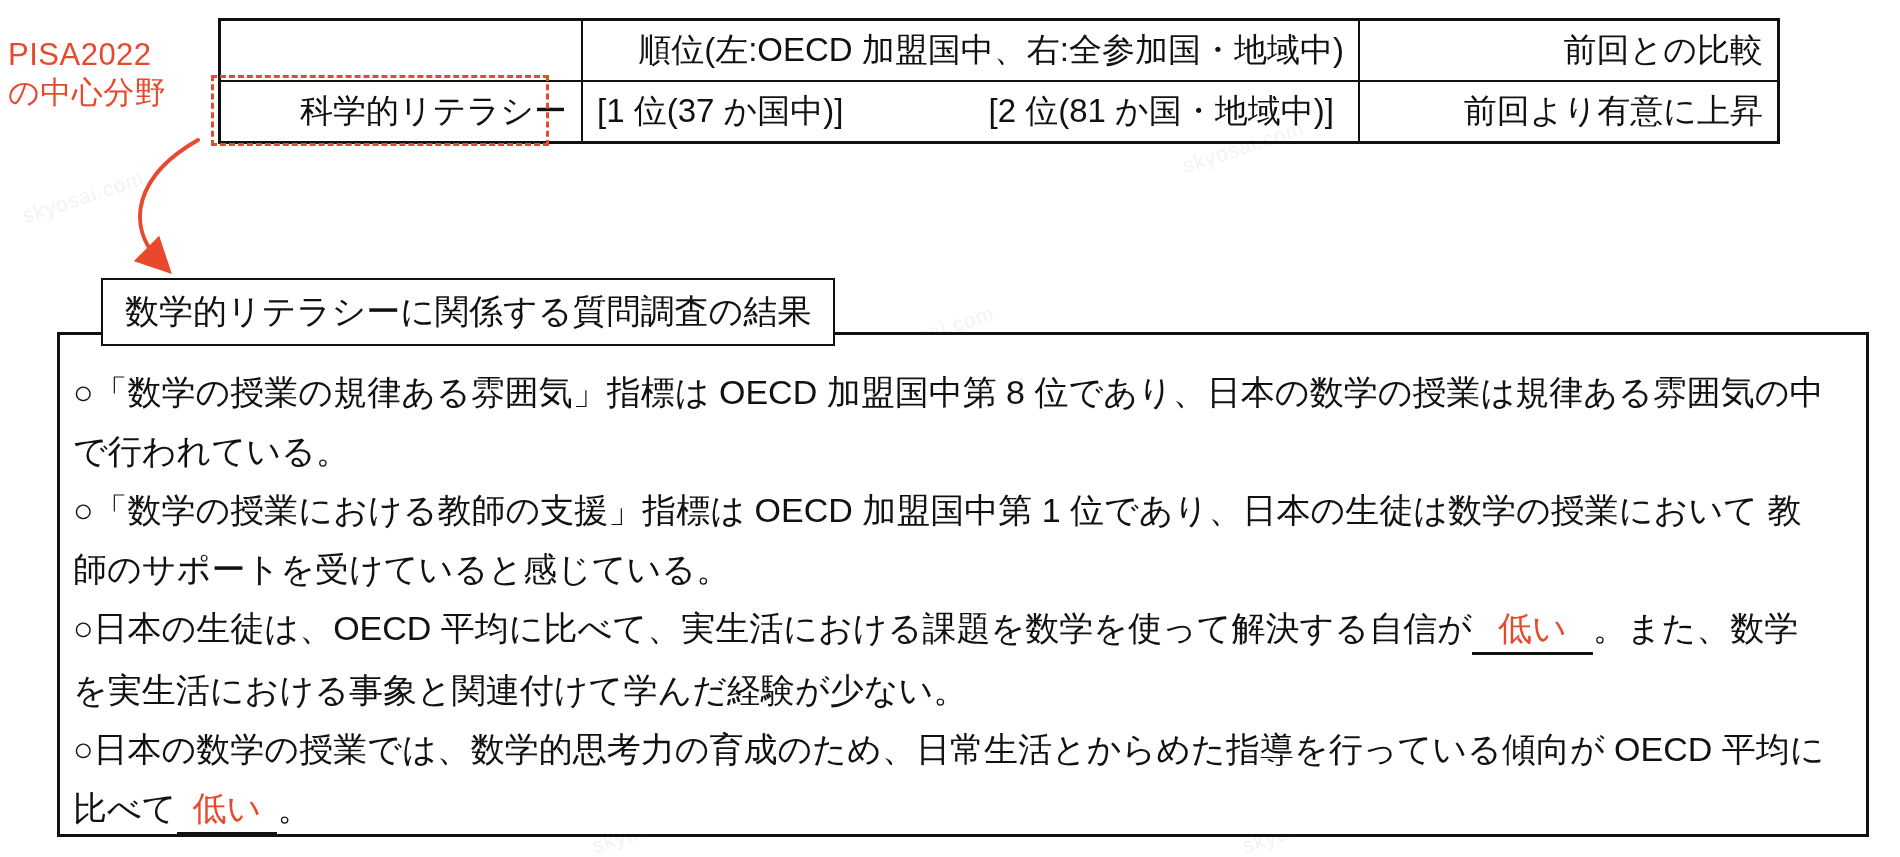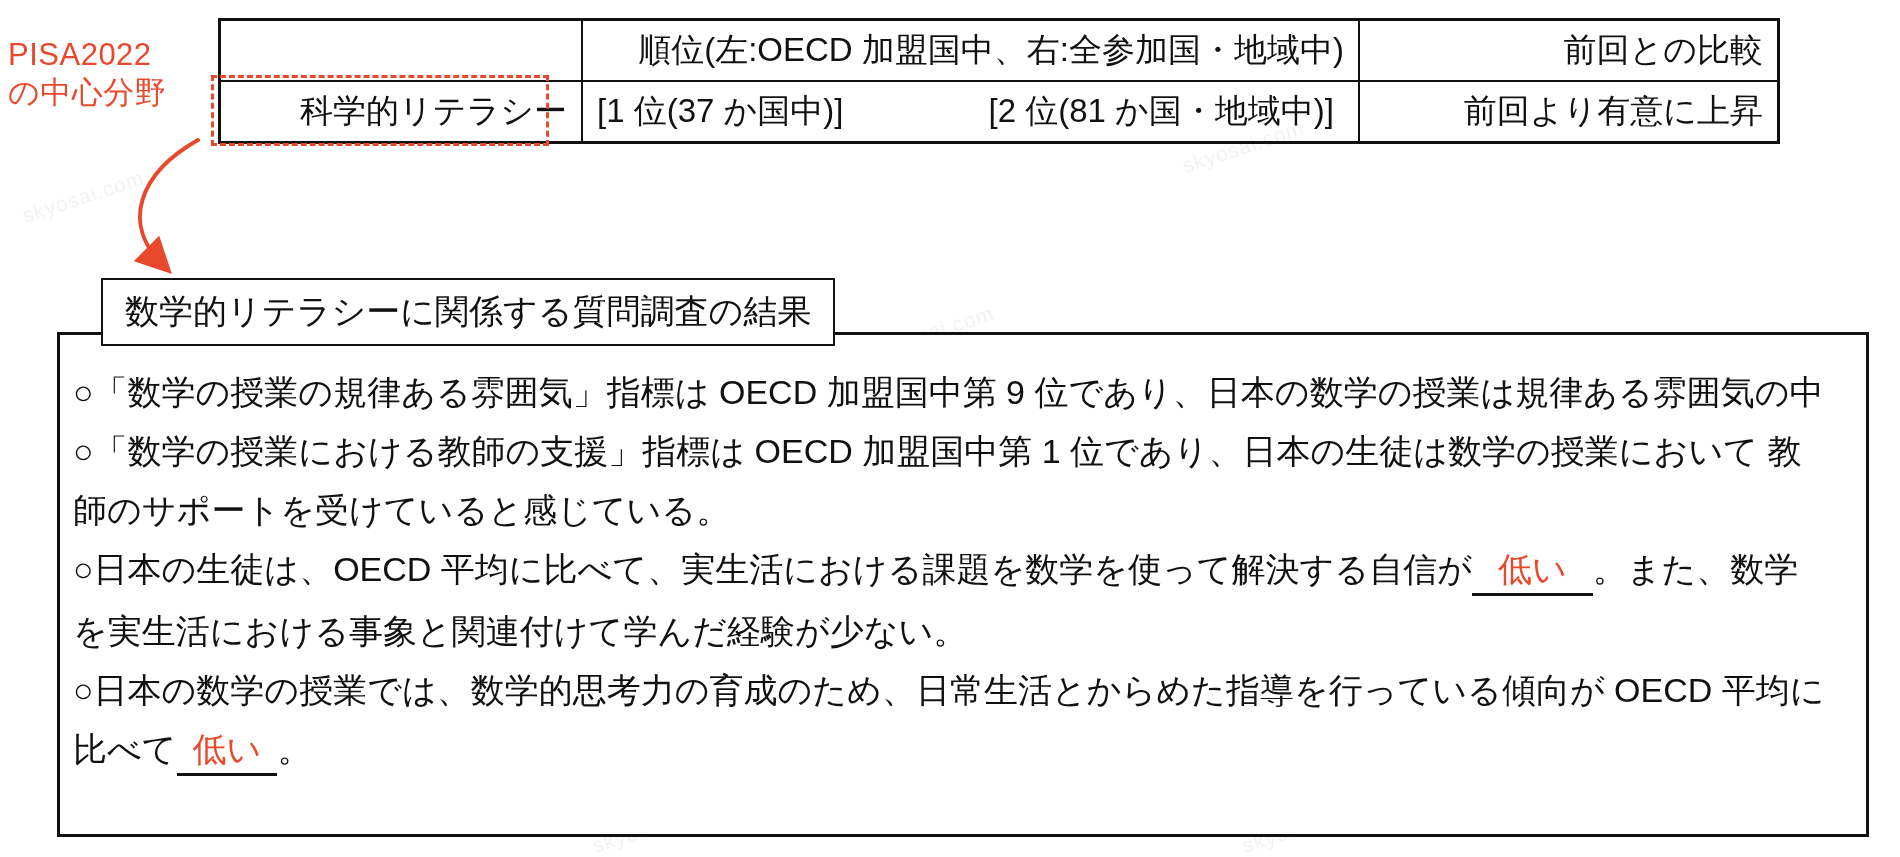--- a/index.html
+++ b/index.html
@@ -109,21 +109,22 @@
       </marker>
     </defs>
     <path d="M 80 8 C 20 42, 4 92, 44 132" fill="none" stroke="#e8492c" stroke-width="4" stroke-linecap="round" marker-end="url(#ah)"></path>
   </svg>
 
   <div class="big-box"></div>
 
   <div class="label-box">数学的リテラシーに関係する質問調査の結果</div>
 
   <div class="body-text">
-    <div class="line"><span>○「数学の授業の規律ある雰囲気」指標は OECD 加盟国中第 9 位であり、日本の数学の授業は規律ある雰囲気の中</span></div>
+    <div class="line"><span>○「数学の授業の規律ある雰囲気」指標は OECD 加盟国中第 8 位であり、日本の数学の授業は規律ある雰囲気の中</span></div>
+    <div class="line"><span>で行われている。</span></div>
     <div class="line"><span>○「数学の授業における教師の支援」指標は OECD 加盟国中第 1 位であり、日本の生徒は数学の授業において 教</span></div>
     <div class="line"><span>師のサポートを受けていると感じている。</span></div>
     <div class="line">
       <span>○日本の生徒は、OECD 平均に比べて、実生活における課題を数学を使って解決する自信が</span><span class="hl">低い</span><span>。また、数学</span>
     </div>
     <div class="line"><span>を実生活における事象と関連付けて学んだ経験が少ない。</span></div>
     <div class="line"><span>○日本の数学の授業では、数学的思考力の育成のため、日常生活とからめた指導を行っている傾向が OECD 平均に</span></div>
     <div class="line">
       <span>比べて</span><span class="hl narrow">低い</span><span>。</span>
     </div>

